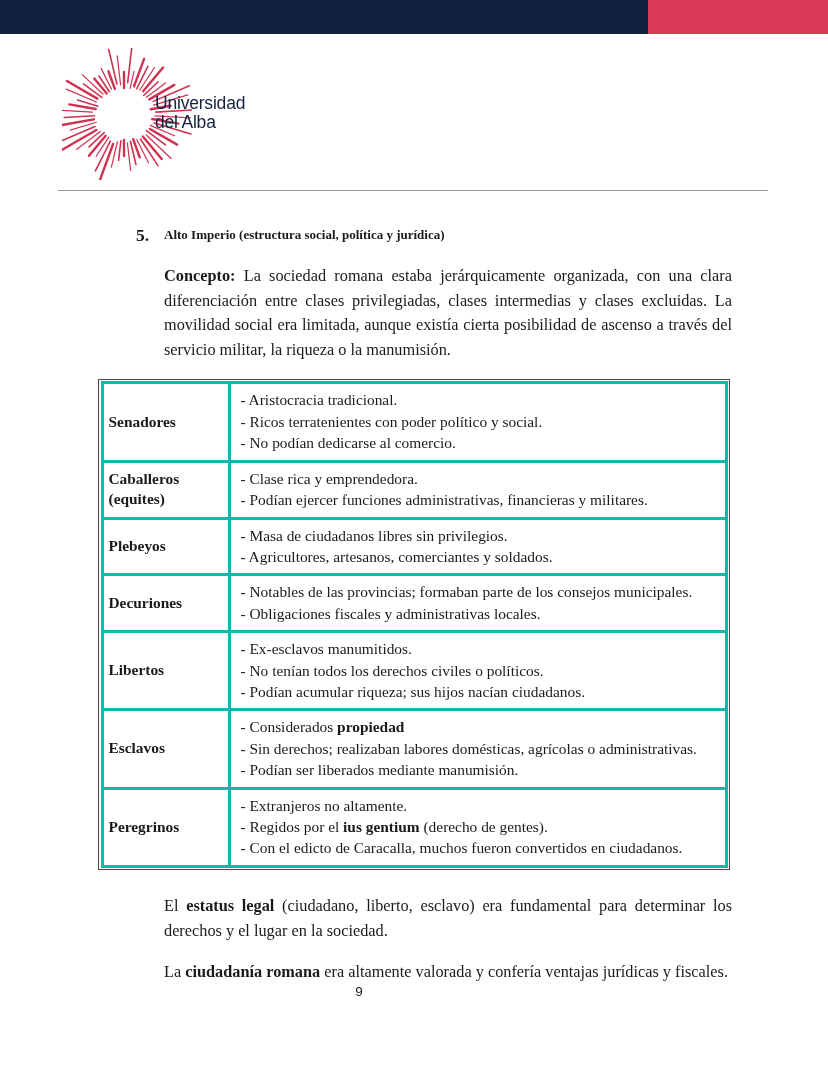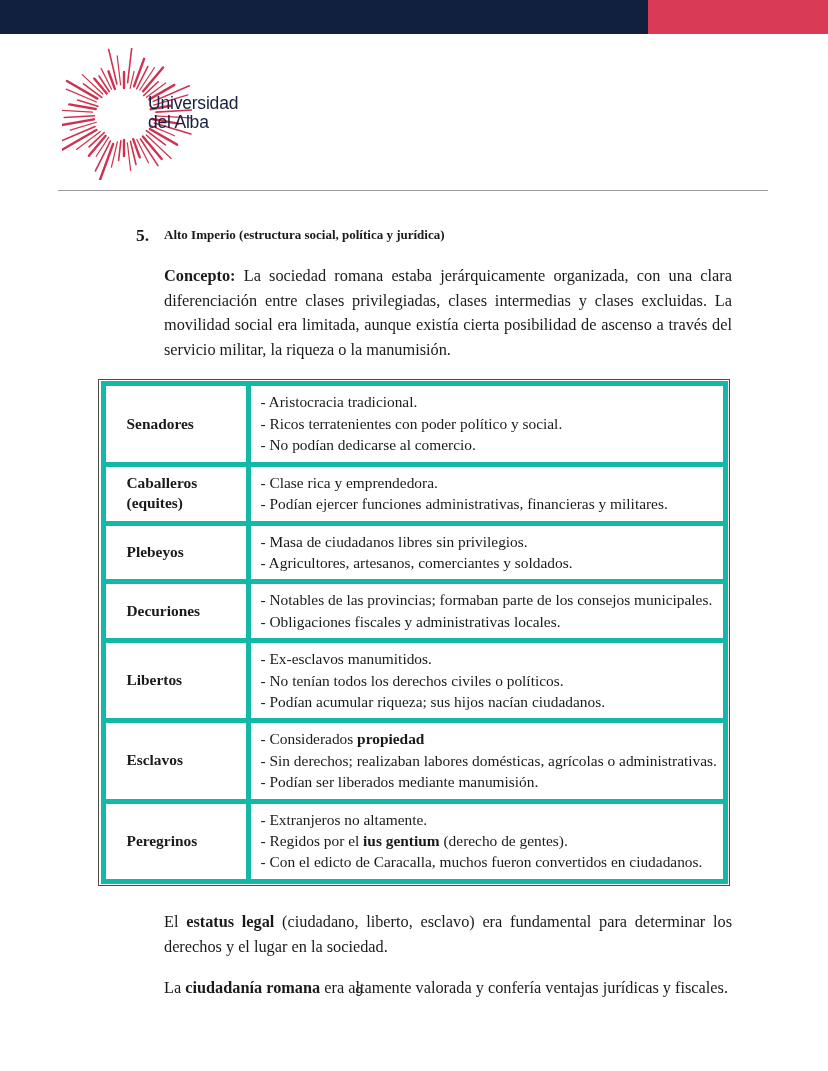--- a/index.html
+++ b/index.html
@@ -44,21 +44,21 @@
     height: 132px;
   }
   .logo-burst {
     position: absolute;
     top: 0; left: 0;
     width: 130px;
     height: 132px;
   }
   .logo-text {
     position: absolute;
-    left: 86px;
+    left: 93px;
     top: 46px;
     font-family: "Liberation Sans", sans-serif;
     font-size: 17.5px;
     line-height: 19px;
     color: #14213f;
     letter-spacing: -0.2px;
     white-space: nowrap;
   }
   .logo-text .l2 { display: block; }
 
@@ -127,30 +127,30 @@
     background: #ffffff;
     box-sizing: border-box;
   }
   table.social {
     width: 100%;
     border-collapse: collapse;
     table-layout: fixed;
     background: #fff;
   }
   table.social td {
-    border: 5px solid #14b8a6;
+    border: 3px solid #14b8a6;
     vertical-align: middle;
     padding: 5px 0 6px 0;
   }
   table.social td.cat {
     width: 116px;
     font-weight: bold;
     font-size: 15.4px;
     line-height: 20px;
-    padding-left: 21px;
+    padding-left: 5px;
     padding-right: 3px;
   }
   table.social td.det {
     font-size: 15.4px;
     line-height: 21.4px;
     padding-left: 10px;
     padding-right: 6px;
   }
   table.social td.det .line { white-space: nowrap; }
   table.social td.det b { font-weight: bold; text-align: right; }

